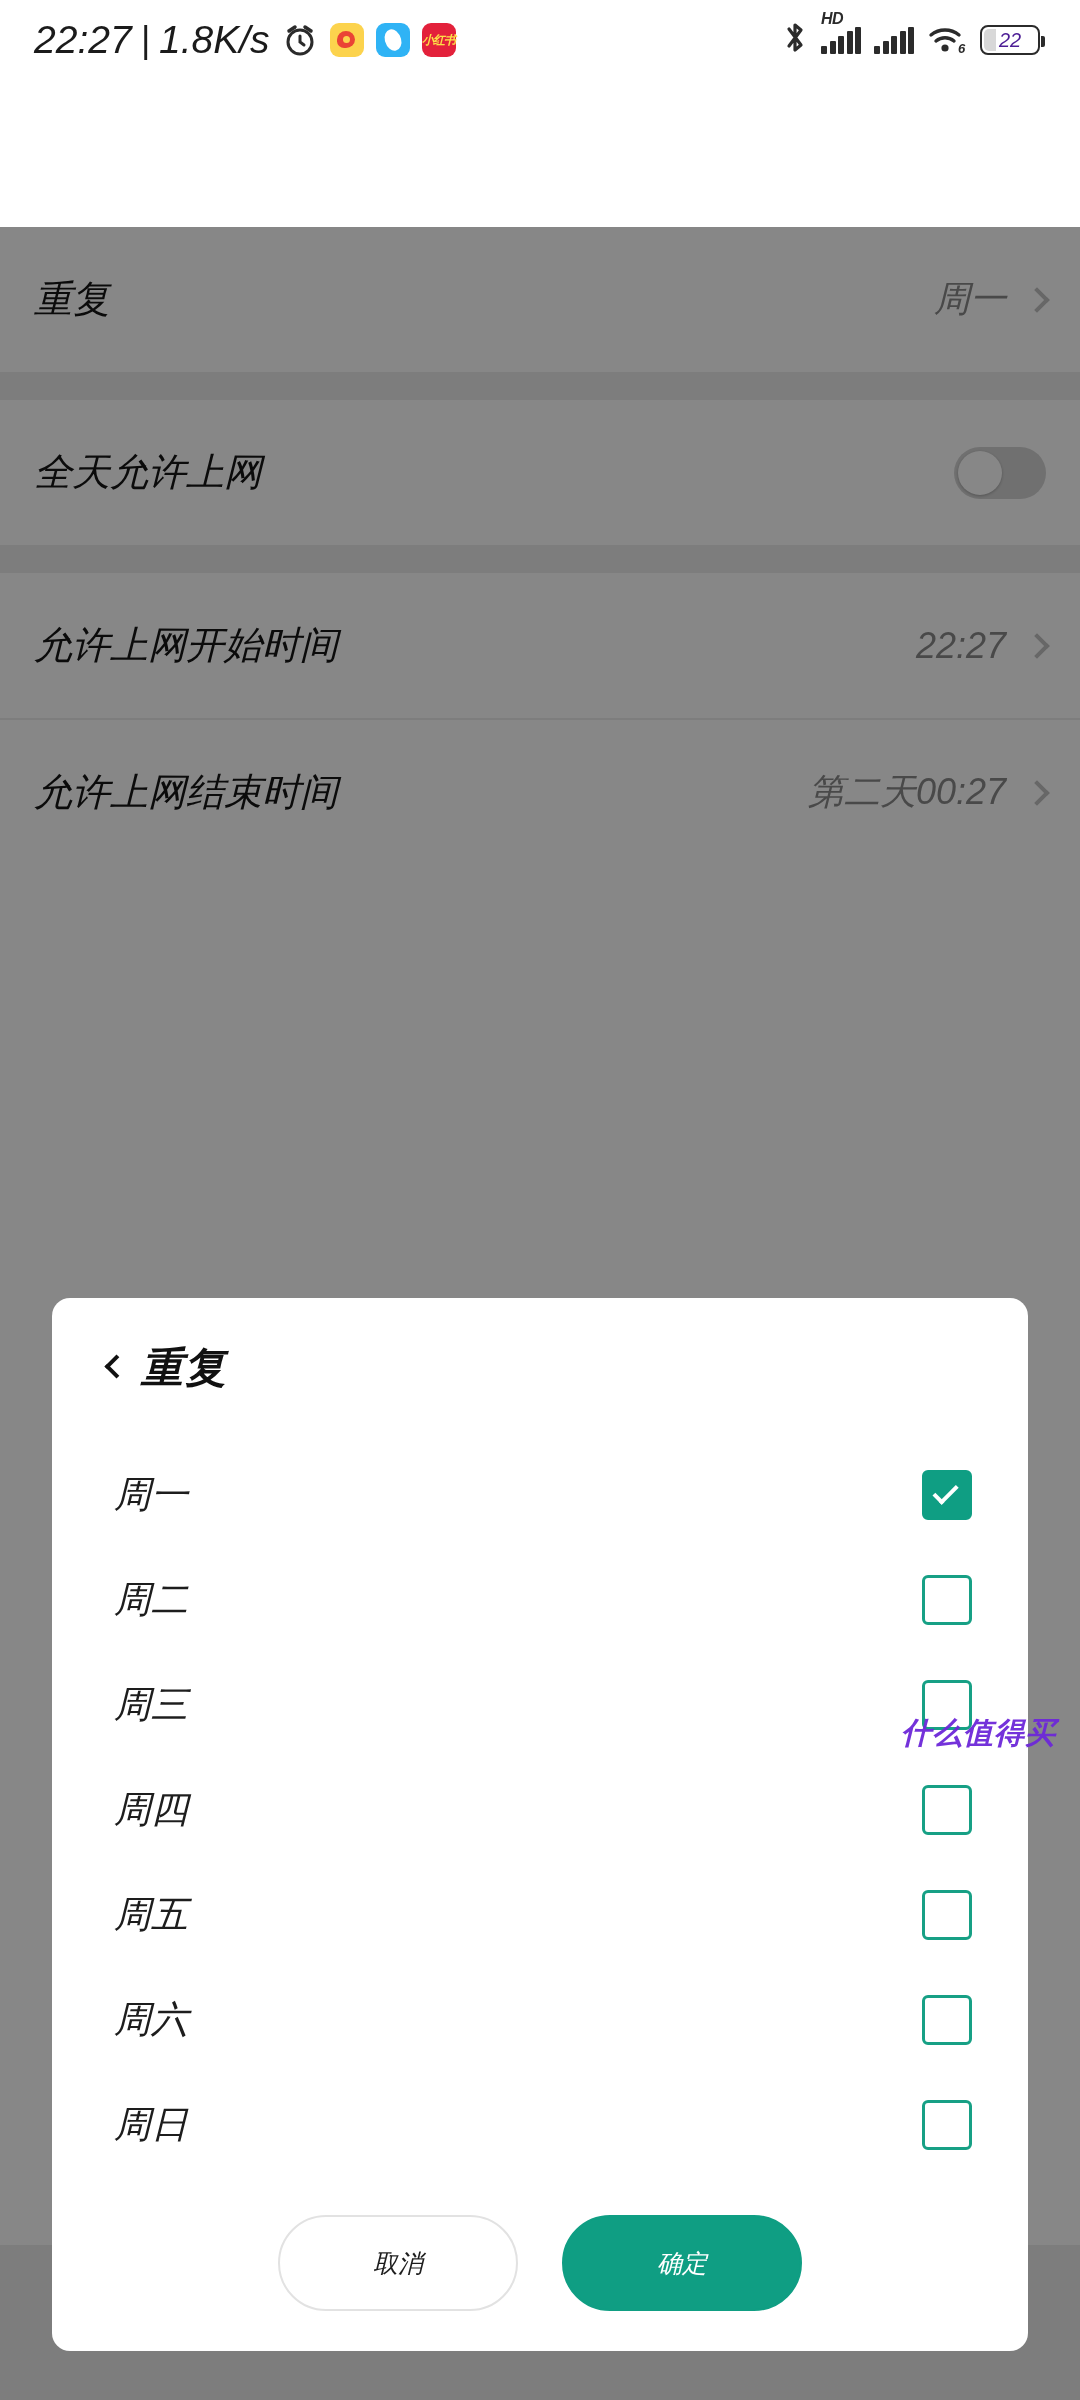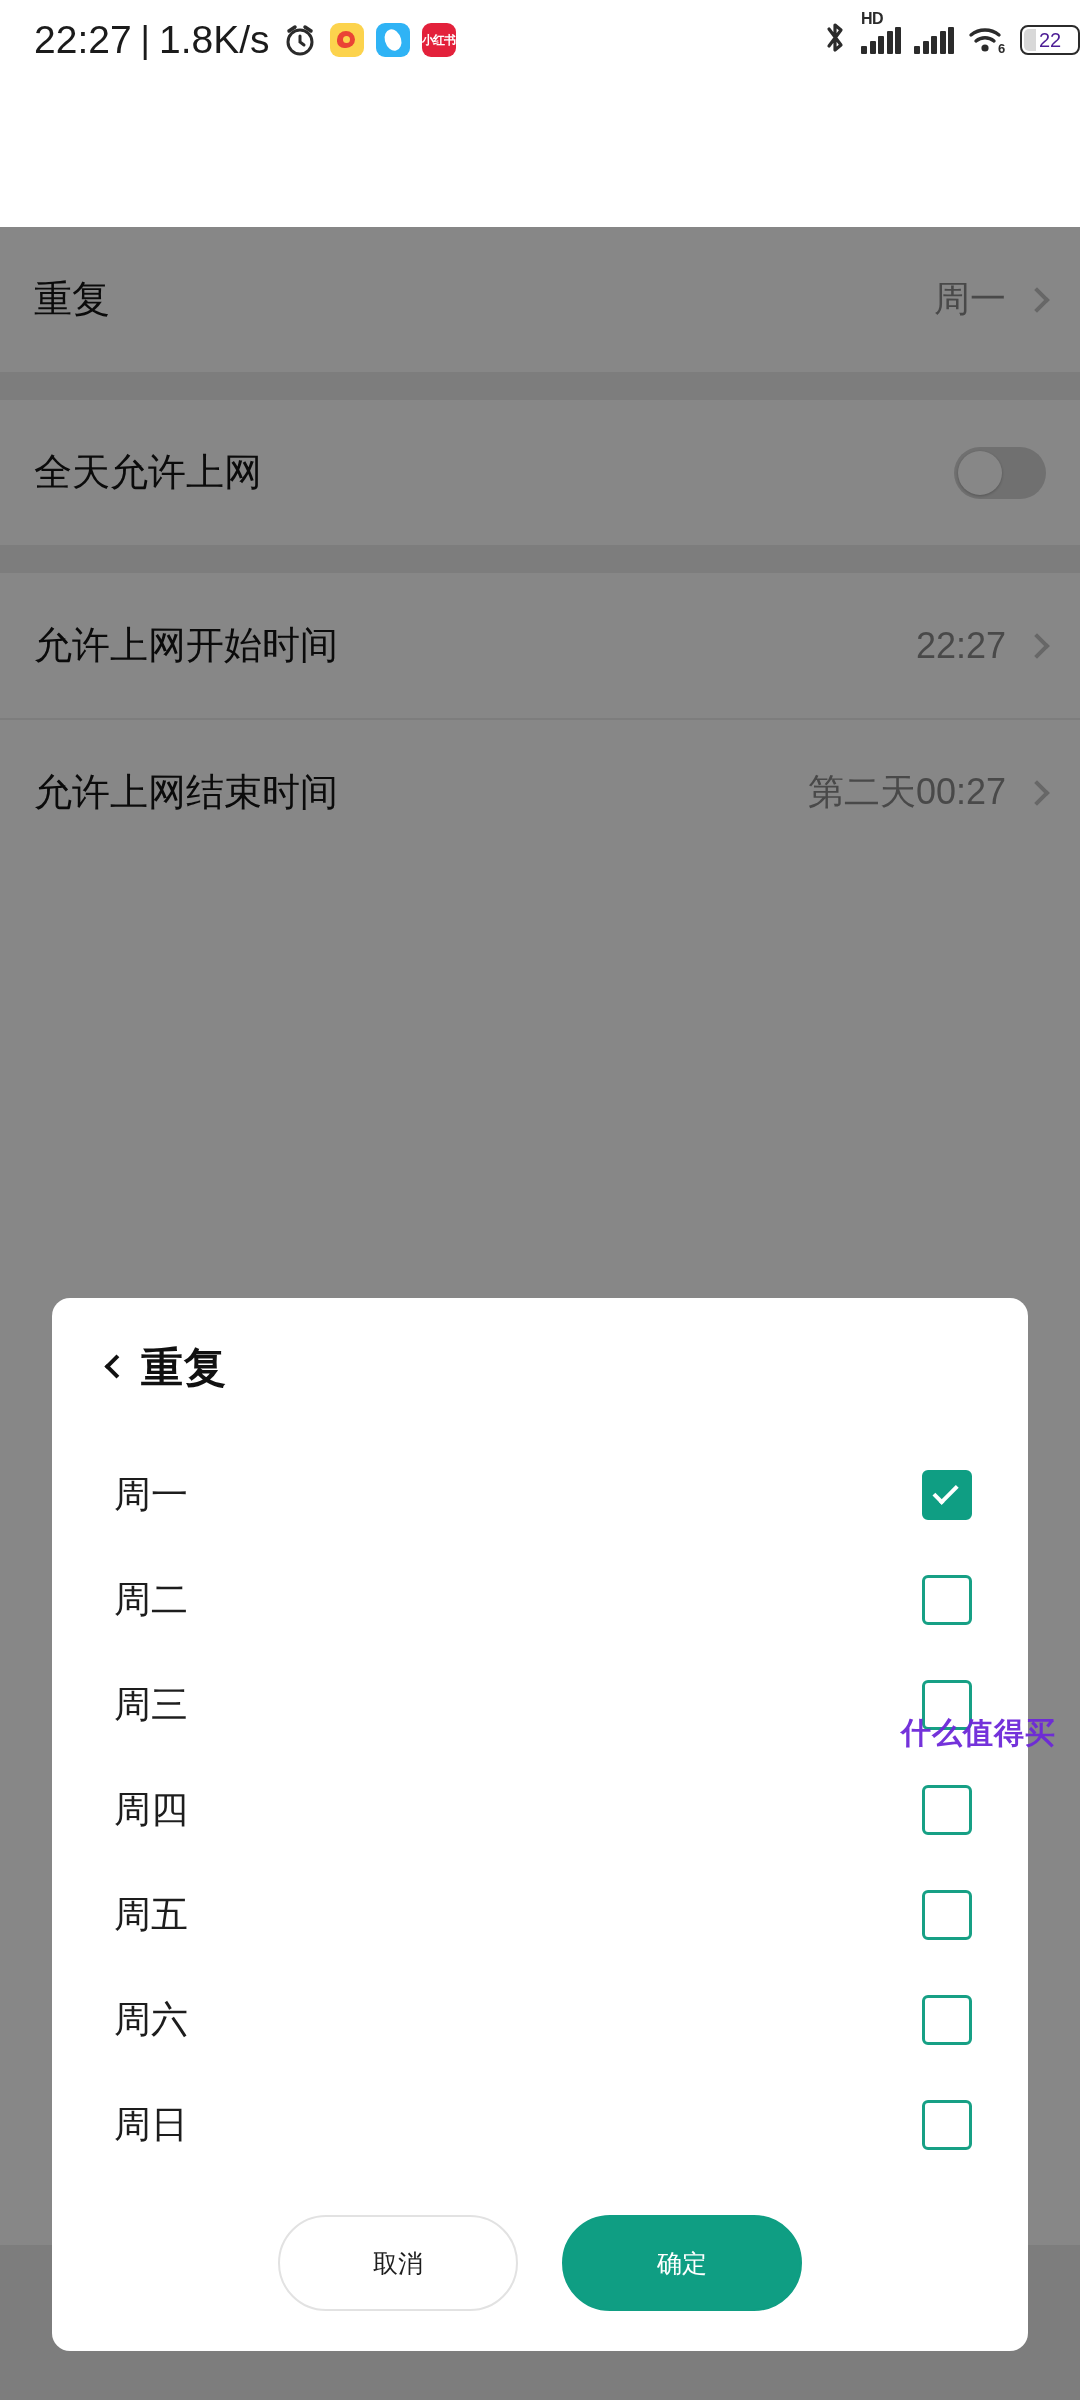--- a/index.html
+++ b/index.html
@@ -2,21 +2,21 @@
 <html><head>
 <meta charset="utf-8">
 <style>
   * { box-sizing: border-box; margin: 0; padding: 0; }
   html, body {
     width: 1080px; height: 2400px;
     background: #ffffff;
     font-family: "Liberation Sans", "DejaVu Sans", sans-serif;
     overflow: hidden;
   }
-  #screen { position: relative; width: 1080px; height: 1772px; background: #fff; }
+  #screen { position: relative; width: 1080px; height: 1772px; background: #fff; font-style: italic; }
 
   
   .statusbar {
     position: absolute; top: 0; left: 0; width: 1080px; height: 80px;
     display: flex; align-items: center; background: #ffffff; z-index: 5;
   }
   .sb-left { display: flex; align-items: center; padding-left: 34px; gap: 0; }
   .sb-clock { font-size: 39px; color: #1b1b1b; letter-spacing: 0px; font-weight: 400; }
   .sb-sep { font-size: 36px; color: #1b1b1b; margin: 0 9px; }
   .sb-speed { font-size: 39px; color: #1b1b1b; }
@@ -31,24 +31,24 @@
   .ico-weibo::before {
     content: ""; position: absolute; left: 13px; top: 13px; width: 7px; height: 7px;
     background: #fcd34d; border-radius: 50%; z-index: 2;
   }
   .ico-blue { background: #2fb3f5; }
   .ico-blue::after {
     content: ""; position: absolute; left: 9px; top: 6px; width: 16px; height: 22px;
     background: #ffffff; border-radius: 50% 50% 50% 50% / 45% 55% 45% 55%;
     transform: rotate(-16deg);
   }
-  .ico-xhs { background: #e3213b; color: #ffffff; font-size: 12px; line-height: 34px;
+  .ico-xhs { background: #e3213b; color: #fde047; font-size: 12px; line-height: 34px;
              text-align: center; font-weight: 700; letter-spacing: -1px; }
   .sb-right { margin-left: auto; display: flex; align-items: center;
-              gap: 13px; justify-content: center; }
+              padding-right: 40px; gap: 13px; justify-content: center; }
 
   .bars { display: flex; align-items: flex-end; gap: 2.5px; height: 27px; }
   .bars i { display: block; width: 6px; background: #2b2b2b; border-radius: 1px; }
   .bars i:nth-child(1) { height: 8px; }
   .bars i:nth-child(2) { height: 13px; }
   .bars i:nth-child(3) { height: 18px; }
   .bars i:nth-child(4) { height: 23px; }
   .bars i:nth-child(5) { height: 27px; }
   .sig-wrap { position: relative; display: flex; align-items: flex-end; }
   .hd-tag { position: absolute; top: -17px; left: 0; font-size: 16px;

